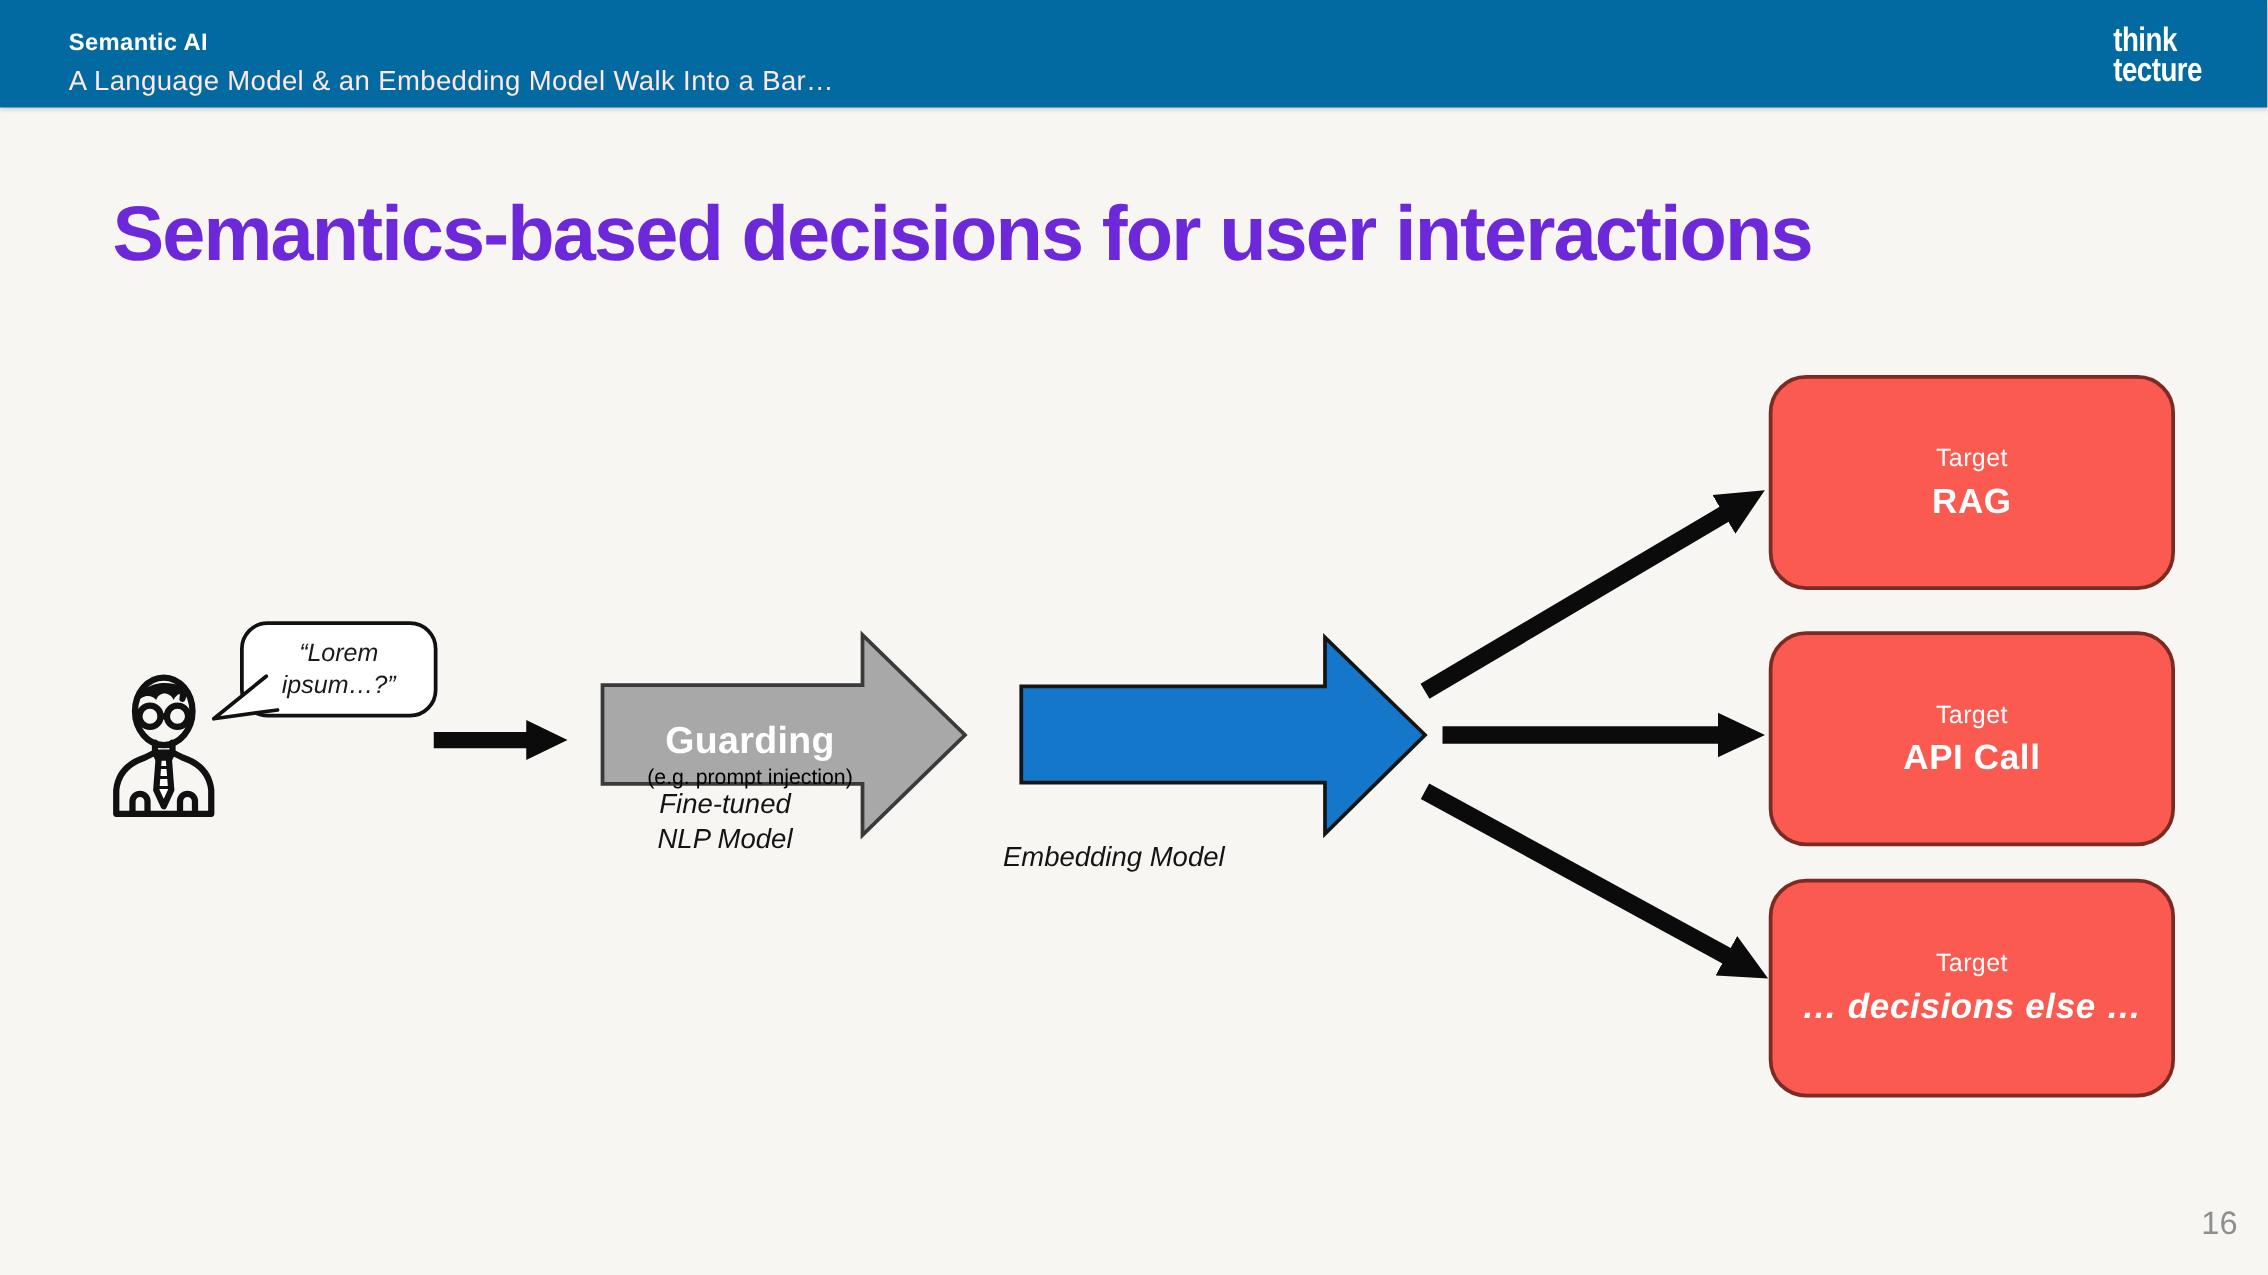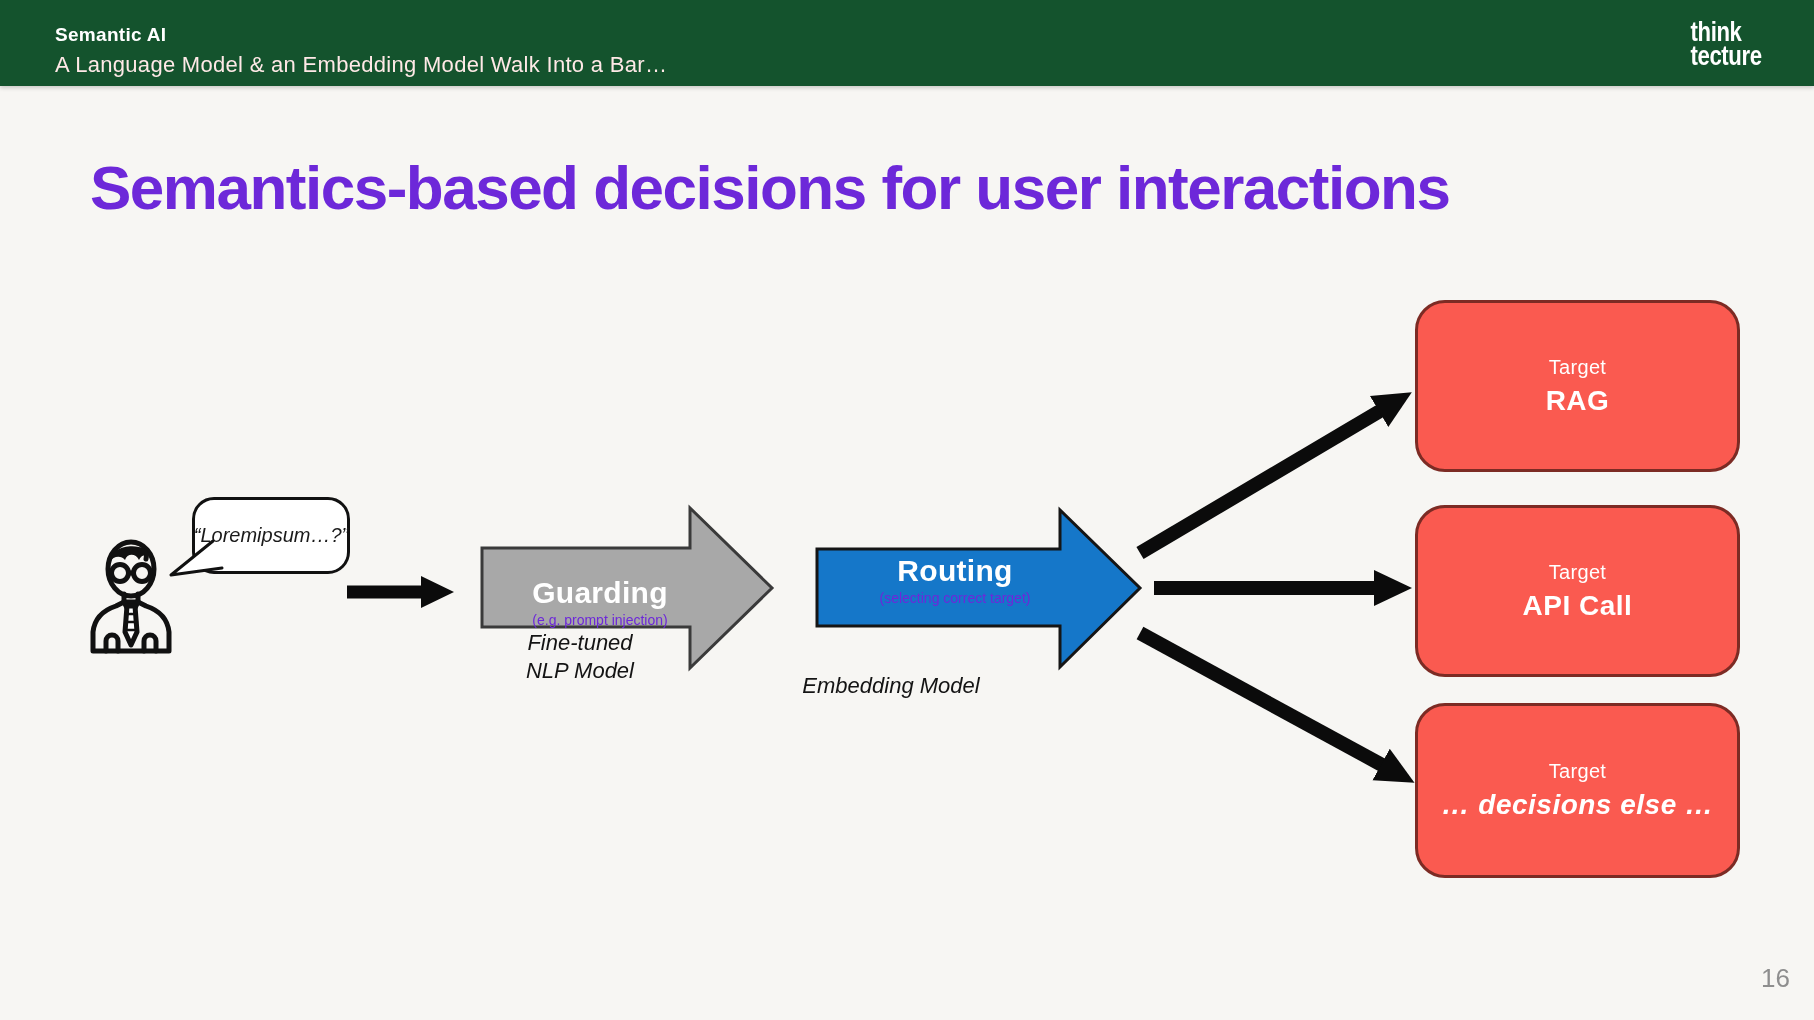--- a/index.html
+++ b/index.html
@@ -14,21 +14,21 @@
     height: 1020px;
     background: #f7f6f3;
     overflow: hidden;
   }
 
   
   .topbar {
     position: absolute;
     left: 0; top: 0;
     width: 1814px; height: 86px;
-    background: #14532d;
+    background: #0369a1;
     box-shadow: 0 2px 4px rgba(0,0,0,0.18);
     color: #fff;
     padding-left: 36px;
   }
   .topbar-eyebrow {
     position: absolute;
     left: 55px; top: 24px;
     font-size: 19px;
     font-weight: bold;
     letter-spacing: 0.3px;
@@ -67,21 +67,21 @@
   
   .user-icon { position: absolute; left: 84px; top: 534px; }
   .bubble {
     position: absolute;
     left: 192px; top: 497px;
     width: 158px; height: 77px;
     background: #fff;
     border: 3px solid #111;
     border-radius: 22px;
     display: flex;
-    flex-direction: row;
+    flex-direction: column;
     align-items: center;
     justify-content: center;
     font-style: italic;
     font-size: 20px;
     line-height: 25px;
     color: #1a1a1a;
     text-align: center;
   }
   .bubble-tail { position: absolute; left: 166px; top: 536px; }
 
@@ -90,21 +90,21 @@
   .arrow-labels {
     position: absolute;
     display: flex;
     flex-direction: column;
     align-items: center;
     text-align: center;
     color: #fff;
     pointer-events: none;
   }
   .arrow-label-main { font-size: 30px; font-weight: bold; letter-spacing: 0.3px; }
-  .arrow-label-sub  { font-size: 14px; margin-top: 2px; color: #6d28d9; }
+  .arrow-label-sub  { font-size: 17px; margin-top: 2px; color: #000000; }
   .caption {
     position: absolute;
     text-align: center;
     font-style: italic;
     font-size: 22px;
     line-height: 28px;
     color: #141414;
   }
 
   
@@ -201,24 +201,20 @@
     <div class="arrow-label-sub">(e.g. prompt injection)</div>
   </div>
   <div class="caption" style="left:470px; top:629px; width:220px;">
     <div>Fine-tuned</div>
     <div>NLP Model</div>
   </div>
 
   <svg class="shape-svg" style="left:810px; top:500px;" width="340" height="176" viewBox="0 0 340 176">
     <polygon points="7,49 250,49 250,10 330,88 250,167 250,126 7,126" fill="#1577c9" stroke="#151515" stroke-width="3"></polygon>
   </svg>
-  <div class="arrow-labels" style="left:817px; top:554px; width:276px;">
-    <div class="arrow-label-main">Routing</div>
-    <div class="arrow-label-sub">(selecting correct target)</div>
-  </div>
   <div class="caption" style="left:776px; top:648px; width:230px;margin-top:24px;">Embedding Model</div>
 
   <svg class="shape-svg" style="left:1120px; top:330px;" width="340" height="510" viewBox="0 0 340 510">
     <defs>
       <marker id="head-f" markerUnits="userSpaceOnUse" markerWidth="42" markerHeight="42" refX="1" refY="20" orient="auto">
         <polygon points="0,2 38,20 0,38" fill="#0b0b0b"></polygon>
       </marker>
     </defs>
     <line x1="20" y1="223" x2="260" y2="81" stroke="#0b0b0b" stroke-width="14" marker-end="url(#head-f)"></line>
     <line x1="34" y1="258" x2="255" y2="258" stroke="#0b0b0b" stroke-width="14" marker-end="url(#head-f)"></line>

